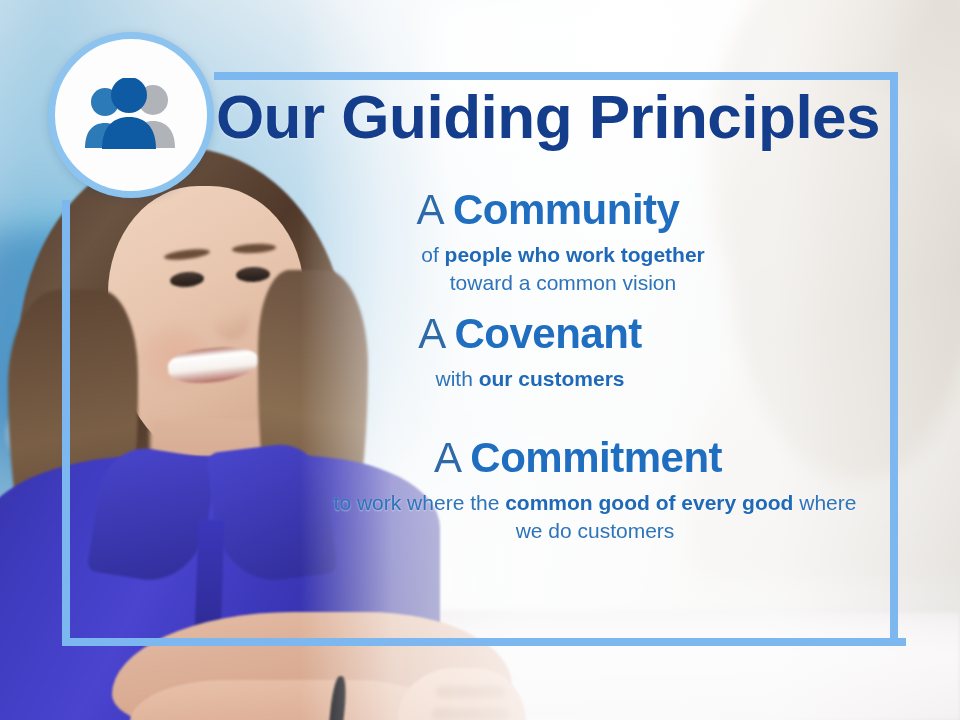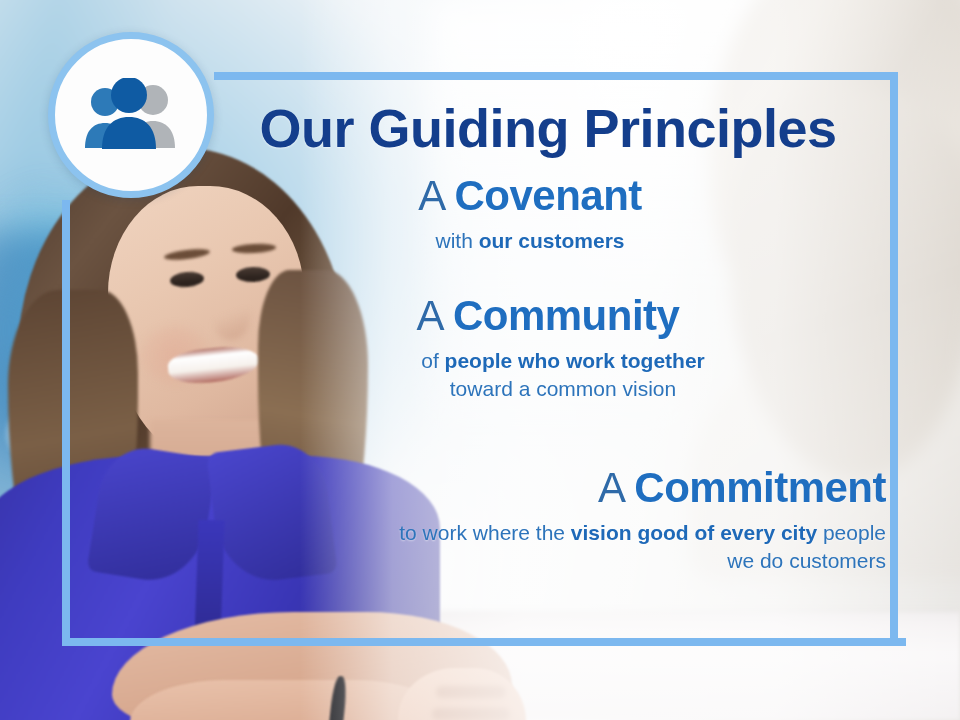--- a/index.html
+++ b/index.html
@@ -449,26 +449,26 @@
 
   
   .content {
     position: absolute;
     left: 210px;
     top: 84px;
     width: 676px;
     text-align: center;
   }
   .title {
-    font-size: 54px;
+    font-size: 62px;
     font-weight: 700;
     color: #143e8c;
     letter-spacing: -0.5px;
     line-height: 1.05;
-    margin: 16px;
+    margin: 0;
     text-shadow: 0 1px 2px rgba(255,255,255,0.55);
   }
   .principle { margin-top: 22px; }
   .p-head {
     font-size: 42px;
     line-height: 1.08;
     color: #2a72bd;
     letter-spacing: -0.5px;
     text-shadow: 0 1px 2px rgba(255,255,255,0.5);
   }
@@ -484,21 +484,21 @@
     font-size: 21px;
     line-height: 1.32;
     color: #2d74bb;
     margin-top: 9px;
     text-shadow: 0 1px 2px rgba(255,255,255,0.5);
   }
   .p-sub b { font-weight: 700; color: #1e69b8; }
 
   .blk-1 { margin-top: 14px; padding-right: 36px; }
   .blk-2 { margin-top: 38px; padding-right: 0px; }
-  .blk-3 { margin-top: 62px; padding-left: 60px; text-align: right; }
+  .blk-3 { margin-top: 42px; padding-left: 60px; }
   .blk-2 .p-sub { padding-left: 30px; }
   .blk-3 .p-sub { padding-left: 34px; }
 </style>
 </head>
 <body>
 
 <div class="stage">
 
   <div class="photo">
     <div class="bg-base"></div>
@@ -575,46 +575,46 @@
 
       <circle cx="50" cy="17" r="18" fill="#0f5ba3"></circle>
       <path d="M23 71 C23 49 34 39 50 39 C66 39 77 49 77 71 Z" fill="#0f5ba3"></path>
     </svg>
   </div>
 
   <div class="content">
 
     <h1 class="title">Our Guiding Principles</h1>
 
+    <div class="principle blk-2">
+      <div class="p-head">
+        <span class="art">A</span>
+        <span class="word">Community</span>
+      </div>
+      <div class="p-sub">
+        <span>of </span><b>people who work together</b><span></span><br>
+        <span>toward a common vision</span>
+      </div>
+    </div>
+
     <div class="principle blk-1">
       <div class="p-head">
         <span class="art">A</span>
         <span class="word">Covenant</span>
       </div>
       <div class="p-sub">
         <span>with </span><b>our customers</b><span></span>
       </div>
     </div>
 
-    <div class="principle blk-2">
-      <div class="p-head">
-        <span class="art">A</span>
-        <span class="word">Community</span>
-      </div>
-      <div class="p-sub">
-        <span>of </span><b>people who work together</b><span></span><br>
-        <span>toward a common vision</span>
-      </div>
-    </div>
-
     <div class="principle blk-3">
       <div class="p-head">
         <span class="art">A</span>
         <span class="word">Commitment</span>
       </div>
       <div class="p-sub">
-        <span>to work where the </span><b>vision good of every city</b><span> people</span><br>
+        <span>to work where the </span><b>common good of every good</b><span> where</span><br>
         <span>we do customers</span>
       </div>
     </div>
 
   </div>
 </div>
 
 </body></html>

